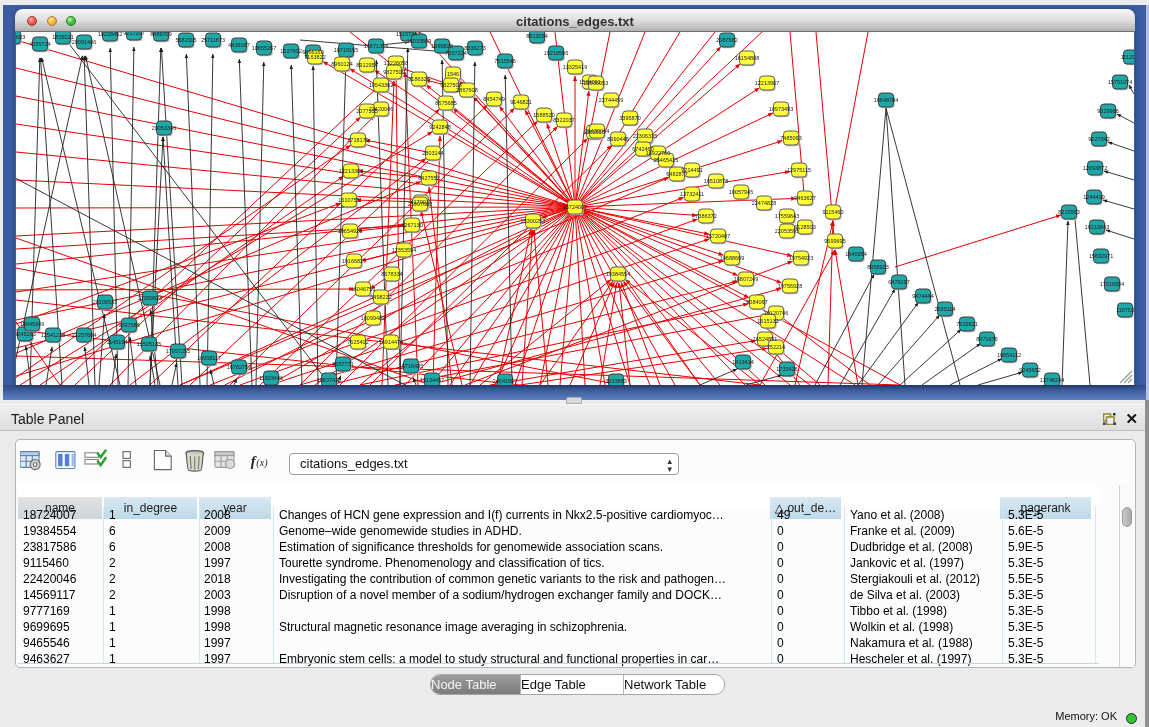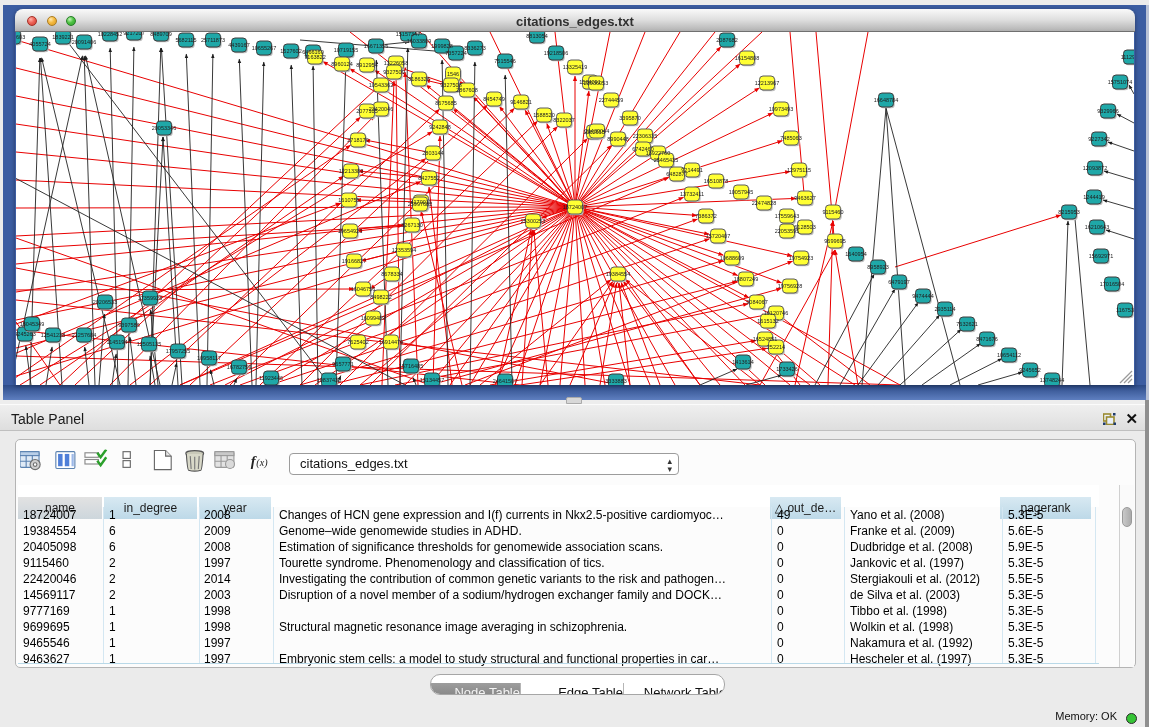--- a/index.html
+++ b/index.html
@@ -42,21 +42,21 @@
 .c{position:absolute;top:0;height:16px;overflow:hidden}
 .c1{left:5px;width:80px}.c2{left:91px;width:80px}.c3{left:186px;width:80px}
 .c4{left:261px;width:492px}.c5{left:759px;width:60px}.c6{left:832px;width:156px}
 .c7{left:990px;width:100px}
 #vsb{position:absolute;right:1px;top:45px;width:15px;height:182px;background:#fafafa;border-left:1px solid #d0d0d0}
 .vl{position:absolute;top:67px;width:1px;height:157px;background:#d4e7f2}
 #vsb .th{position:absolute;left:2px;top:22px;width:10px;height:20px;background:linear-gradient(90deg,#c9c9c9,#ababab);border-radius:5px;border:1px solid #999}
 
 #tabs{position:absolute;left:430px;top:274px;width:295px;height:21px;background:#fff;
   border:1px solid #a6a6a6;border-radius:10px;overflow:hidden;font-size:13px}
-#tabs .seg{position:absolute;top:8px;height:21px;line-height:20px;text-align:right;color:#111}
+#tabs .seg{position:absolute;top:0;height:21px;line-height:20px;text-align:left;color:#111}
 #tabs .sel{background:linear-gradient(#9d9d9d,#787878);color:#f4f4f4}
 #mem{position:absolute;right:32px;bottom:5px;font-size:11px;color:#111}
 #memdot{position:absolute;right:12px;bottom:3px;width:11px;height:11px;border-radius:50%;
   background:#35c435;border:1.5px solid #2b2b2b}
 #grstrip{position:absolute;right:0;top:400px;width:4px;height:327px;background:#8f8f8f}
 </style></head><body>
 <div id="app">
  <div id="desk">
   <div class="blue"></div>
   <div class="rstrip"></div>
@@ -832,41 +832,41 @@
           <div class="tr">
             <div class="c c1">19384554</div>
             <div class="c c2">6</div>
             <div class="c c3">2009</div>
             <div class="c c4">Genome–wide genomewide studies in ADHD.</div>
             <div class="c c5">0</div>
             <div class="c c6">Franke et al. (2009)</div>
             <div class="c c7">5.6E-5</div>
           </div>
           <div class="tr">
-            <div class="c c1">20405098</div>
+            <div class="c c1">23817586</div>
             <div class="c c2">6</div>
             <div class="c c3">2008</div>
             <div class="c c4">Estimation of significance thresholds for genomewide association scans.</div>
             <div class="c c5">0</div>
             <div class="c c6">Dudbridge et al. (2008)</div>
             <div class="c c7">5.9E-5</div>
           </div>
           <div class="tr">
             <div class="c c1">9115460</div>
             <div class="c c2">2</div>
             <div class="c c3">1997</div>
             <div class="c c4">Tourette syndrome. Phenomenology and classification of tics.</div>
             <div class="c c5">0</div>
             <div class="c c6">Jankovic et al. (1997)</div>
             <div class="c c7">5.3E-5</div>
           </div>
           <div class="tr">
             <div class="c c1">22420046</div>
             <div class="c c2">2</div>
-            <div class="c c3">2014</div>
+            <div class="c c3">2018</div>
             <div class="c c4">Investigating the contribution of common genetic variants to the risk and pathogen…</div>
             <div class="c c5">0</div>
             <div class="c c6">Stergiakouli et al. (2012)</div>
             <div class="c c7">5.5E-5</div>
           </div>
           <div class="tr">
             <div class="c c1">14569117</div>
             <div class="c c2">2</div>
             <div class="c c3">2003</div>
             <div class="c c4">Disruption of a novel member of a sodium/hydrogen exchanger family and DOCK…</div>
@@ -889,21 +889,21 @@
             <div class="c c4">Structural magnetic resonance image averaging in schizophrenia.</div>
             <div class="c c5">0</div>
             <div class="c c6">Wolkin et al. (1998)</div>
             <div class="c c7">5.3E-5</div>
           </div>
           <div class="tr">
             <div class="c c1">9465546</div>
             <div class="c c2">1</div>
             <div class="c c3">1997</div>
             <div class="c c5">0</div>
-            <div class="c c6">Nakamura et al. (1992)</div>
+            <div class="c c6">Nakamura et al. (1988)</div>
             <div class="c c7">5.3E-5</div>
           </div>
           <div class="tr">
             <div class="c c1">9463627</div>
             <div class="c c2">1</div>
             <div class="c c3">1997</div>
             <div class="c c4">Embryonic stem cells: a model to study structural and functional properties in car…</div>
             <div class="c c5">0</div>
             <div class="c c6">Hescheler et al. (1997)</div>
             <div class="c c7">5.3E-5</div>

